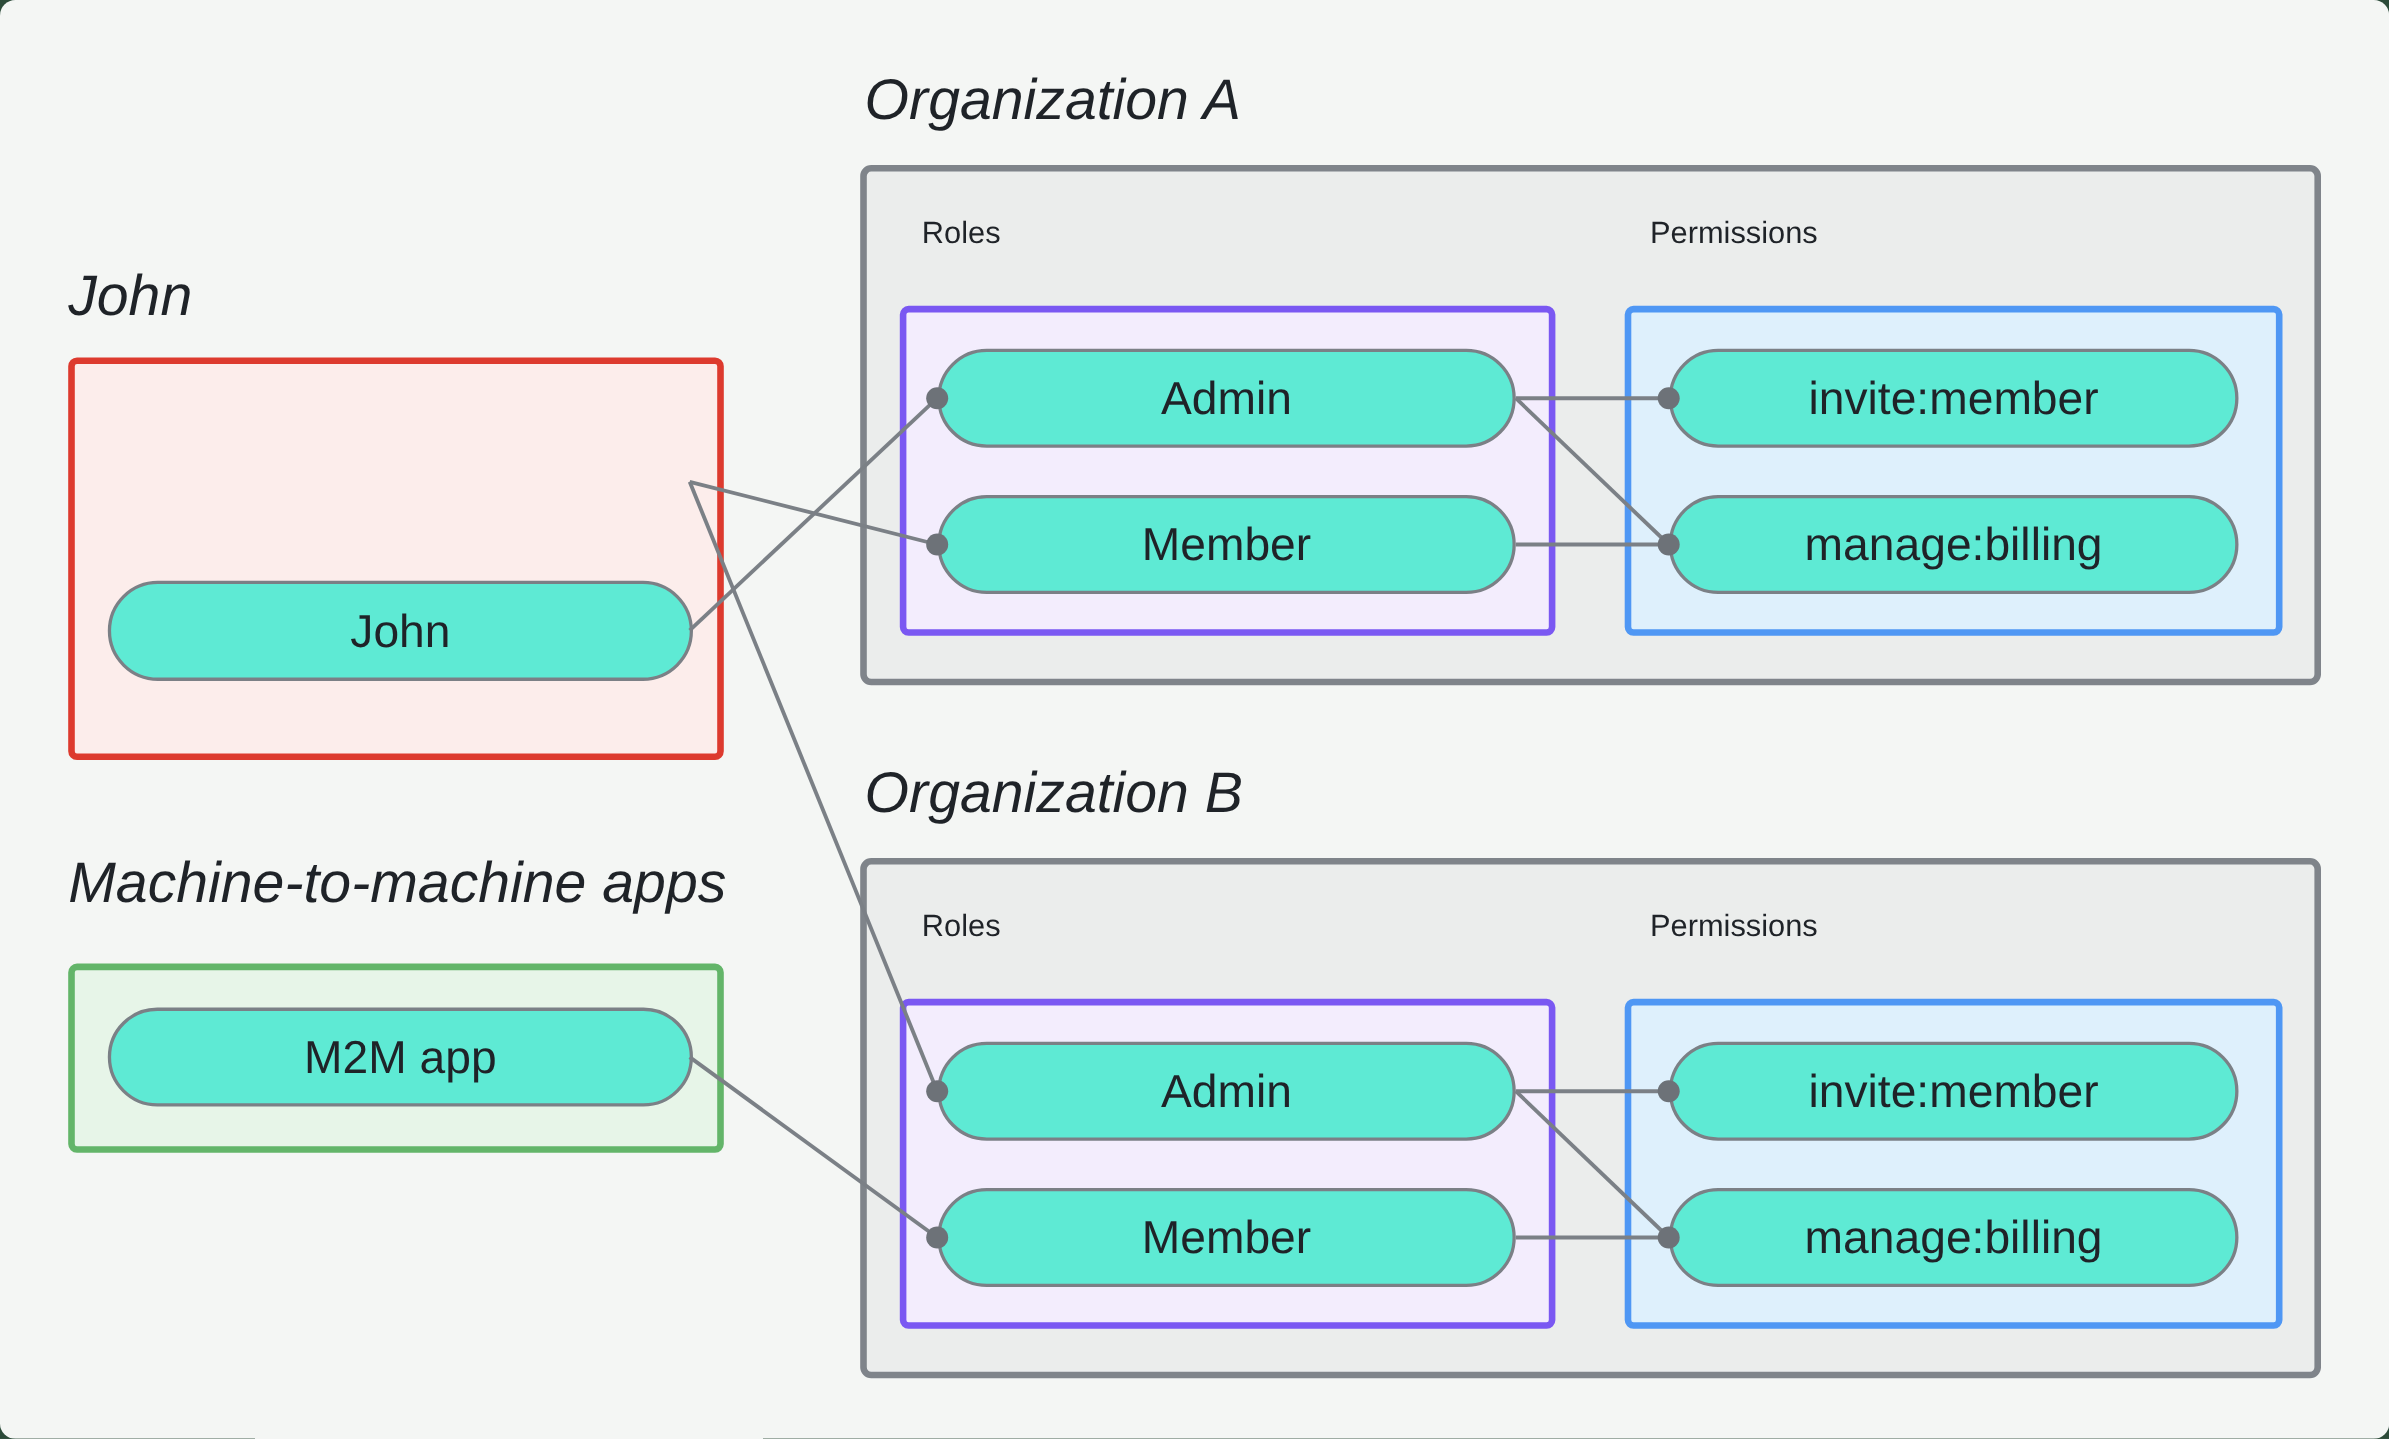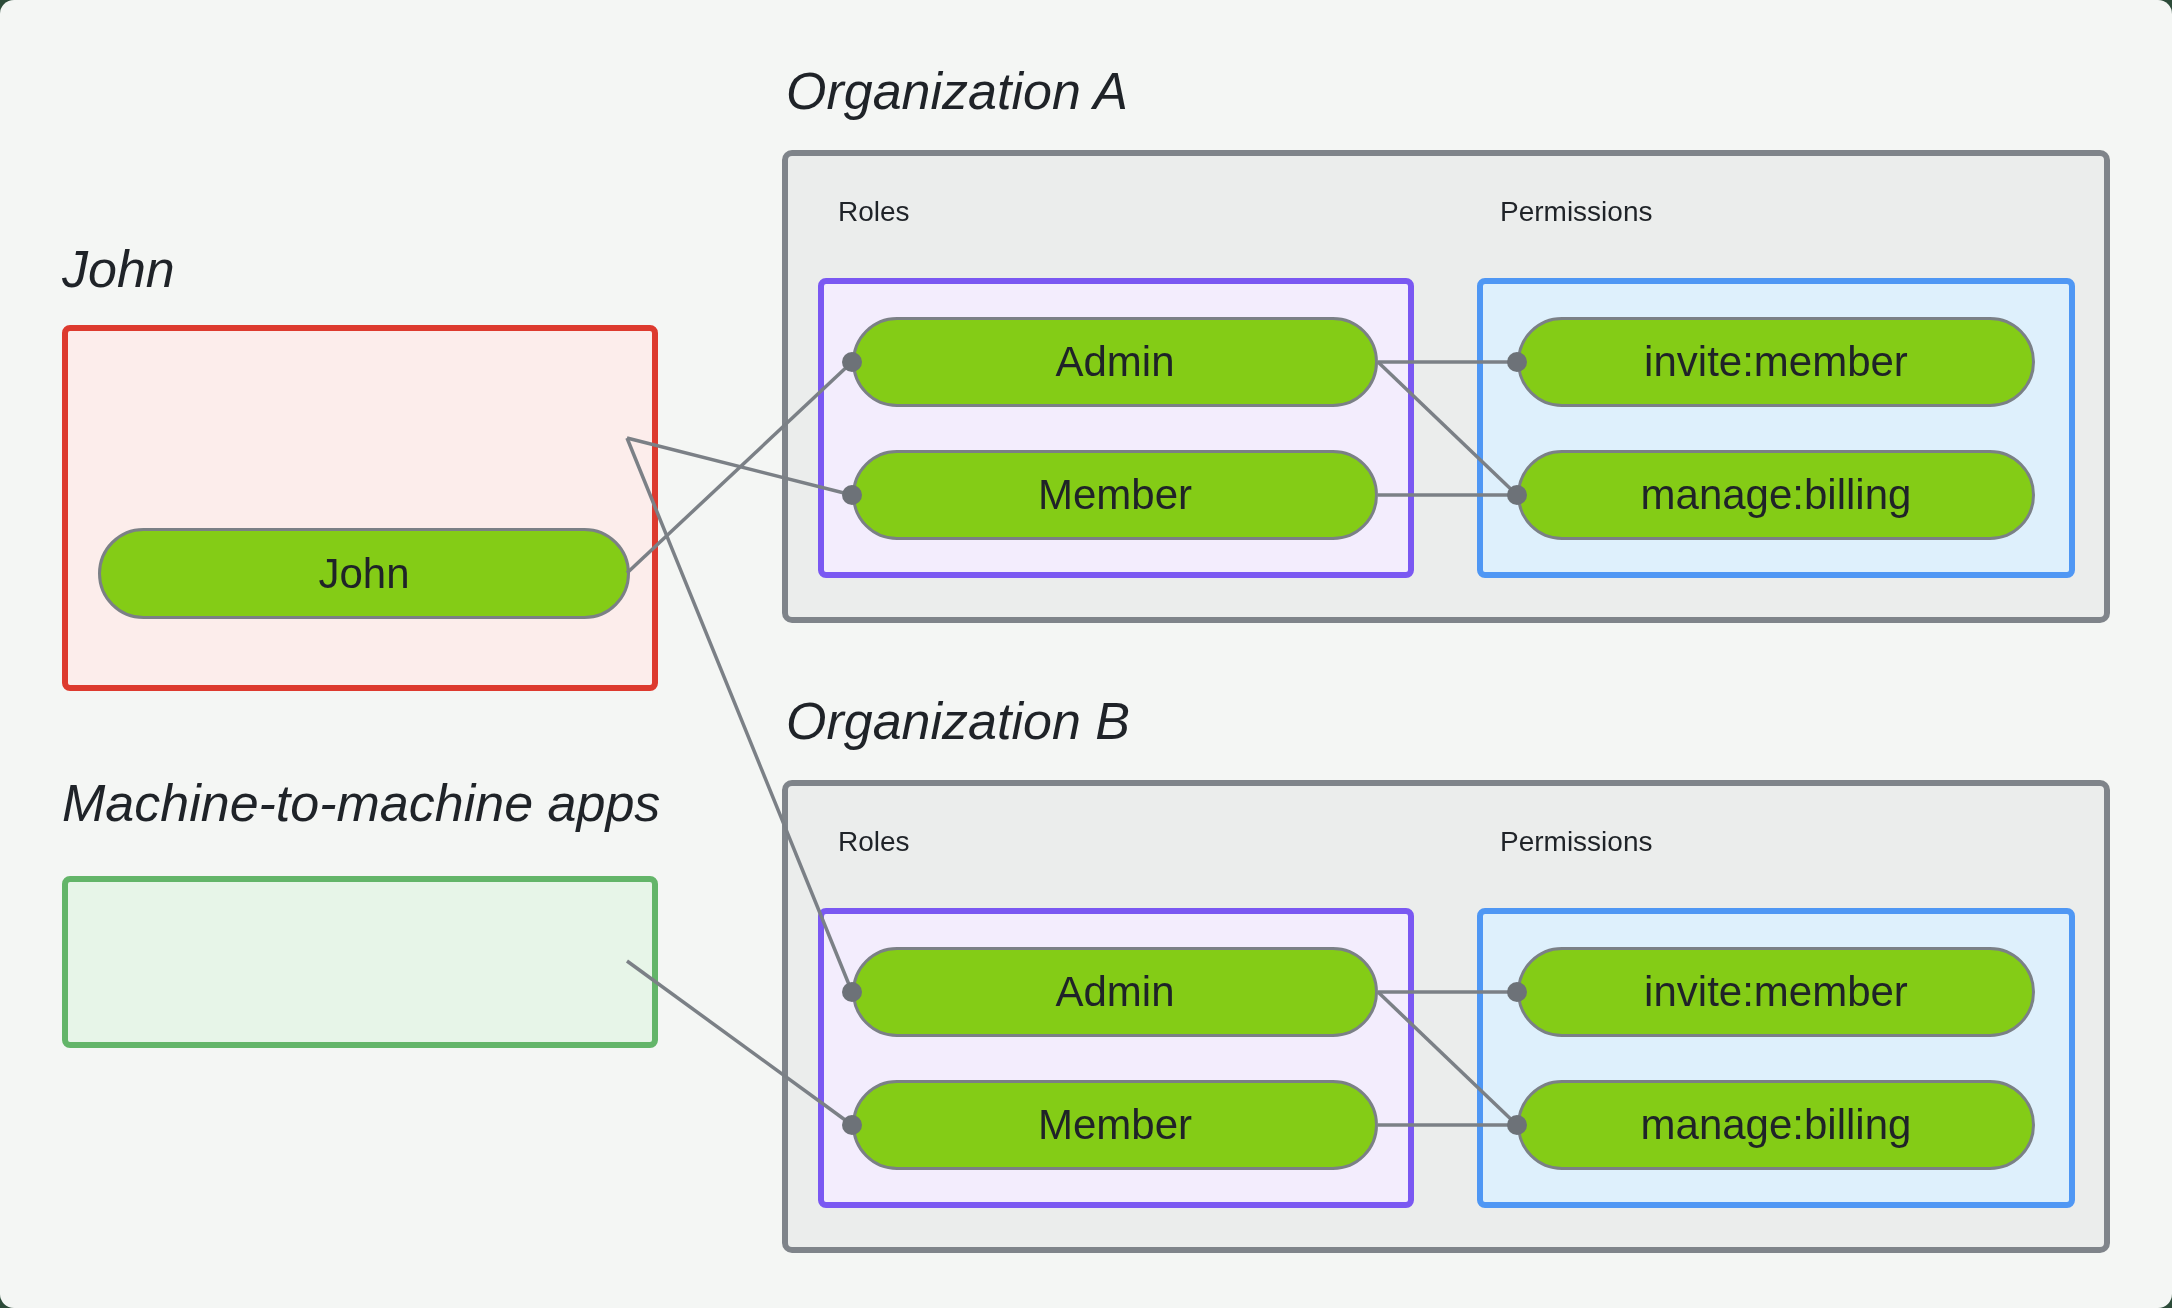--- a/index.html
+++ b/index.html
@@ -6,40 +6,43 @@
   .canvas{position:relative;width:2172px;height:1308px;background:#f4f6f4;border-radius:14px;overflow:hidden;color:#1f2328;}
   .abs{position:absolute;box-sizing:border-box;}
   .section-title{font-size:52px;font-weight:500;color:#1f2328;line-height:1.15;font-style:italic;}
   .zone-label{font-size:28px;font-weight:500;color:#1f2328;line-height:1.15;}
   .org-box{background:#ebedec;border:6px solid #7f848a;border-radius:10px;}
   .group-box{border-radius:8px;}
   .users-box{background:#fcedeb;border:6px solid #dd3a2e;}
   .m2m-box{background:#e7f5e8;border:6px solid #63b569;}
   .roles-box{background:#f3edfd;border:6px solid #7a58f2;}
   .perms-box{background:#def0fc;border:6px solid #4f97f4;}
-  .pill{background:#84cc16;border:3px solid #7b8086;border-radius:60px;
+  .pill{background:#5eead4;border:3px solid #7b8086;border-radius:60px;
         display:flex;align-items:center;justify-content:center;
         font-size:42px;font-weight:400;color:#1f2328;}
   svg.wires{position:absolute;left:0;top:0;z-index:6;pointer-events:none;}
   .wire{stroke:#7b8086;stroke-width:3.5;}
   .dot{fill:#6d7278;}
 </style>
 </head>
 <body>
 
 <div class="canvas">
 
   <div class="abs section-title" style="left:62px;top:240px;">John</div>
   <div class="abs group-box users-box" style="left:62px;top:325px;width:596px;height:366px;"></div>
   <div class="abs pill" style="left:98px;top:528px;width:532px;height:91px;">
     <span>John</span>
   </div>
 
   <div class="abs section-title" style="left:62px;top:774px;">Machine-to-machine apps</div>
   <div class="abs group-box m2m-box" style="left:62px;top:876px;width:596px;height:172px;"></div>
+  <div class="abs pill" style="left:98px;top:916px;width:532px;height:90px;">
+    <span>M2M app</span>
+  </div>
 
   <div class="abs section-title" style="left:786px;top:62px;">Organization A</div>
   <div class="abs org-box" style="left:782px;top:150px;width:1328px;height:473px;"></div>
   <div class="abs zone-label" style="left:838px;top:196px;">Roles</div>
   <div class="abs zone-label" style="left:1500px;top:196px;">Permissions</div>
   <div class="abs group-box roles-box" style="left:818px;top:278px;width:596px;height:300px;"></div>
   <div class="abs group-box perms-box" style="left:1477px;top:278px;width:598px;height:300px;"></div>
   <div class="abs pill" style="left:852px;top:317px;width:526px;height:90px;">
     <span>Admin</span>
   </div>

